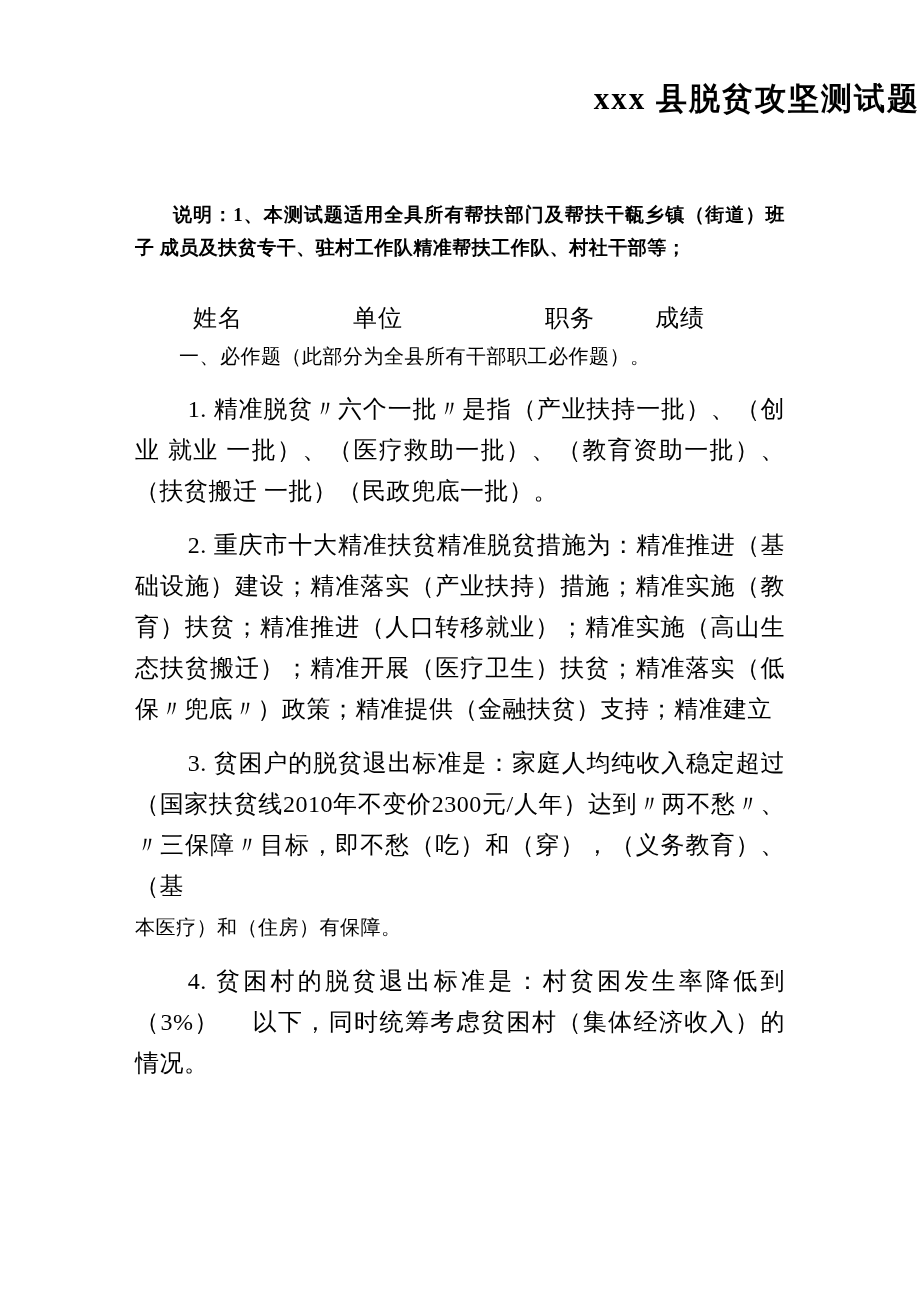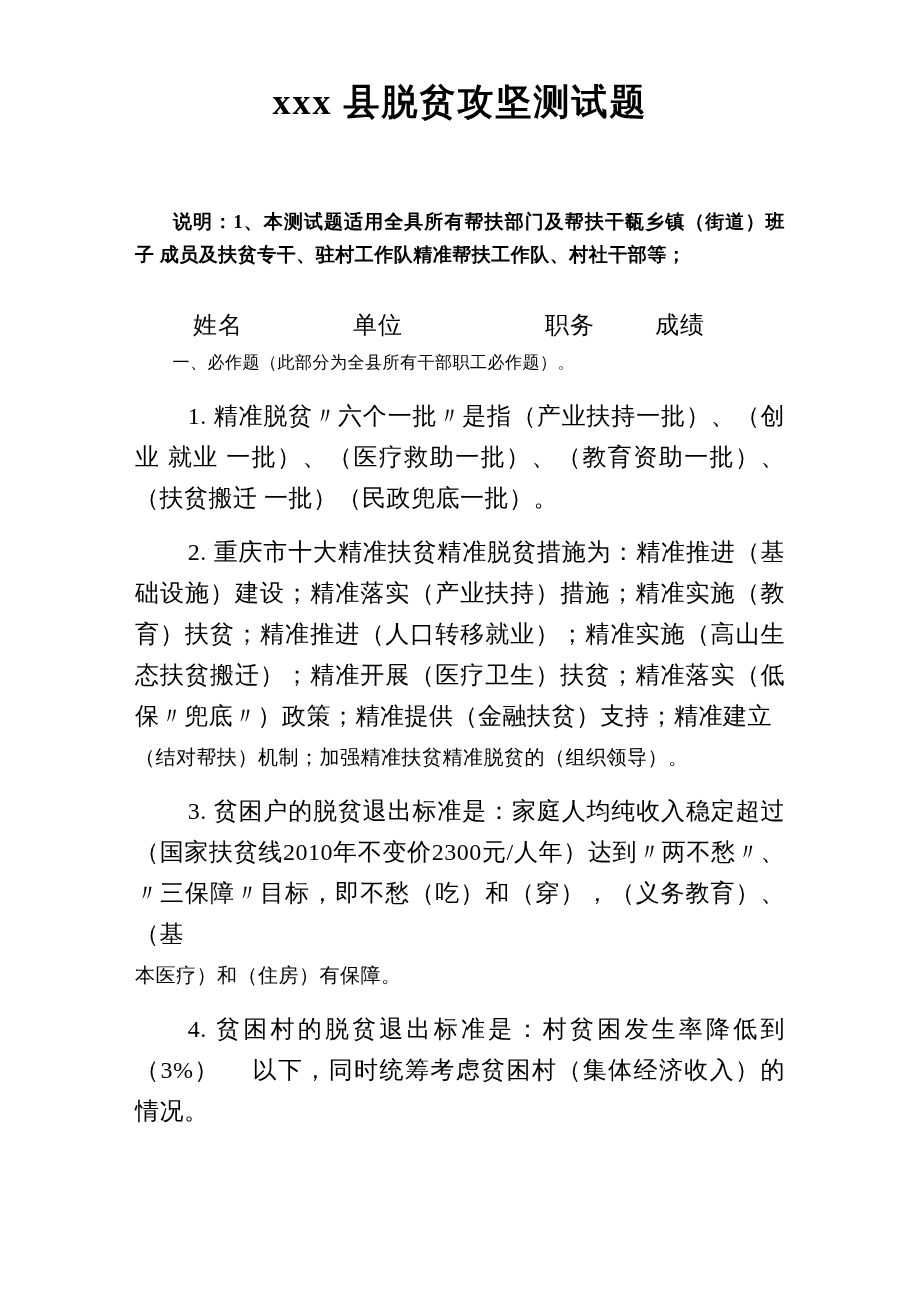--- a/index.html
+++ b/index.html
@@ -11,22 +11,22 @@
   .page {
     position: relative;
     width: 920px;
     height: 1302px;
     margin: 0 auto;
     background: #ffffff;
     overflow: hidden;
     padding-top: 78px;
   }
   .title {
-    text-align: center;
-    font-size: 36px;
+    text-align: right;
+    font-size: 31px;
     font-weight: bold;
     letter-spacing: 2px;
     margin: 0 0 78px 0;
   }
   .content {
     padding: 0 135px;
   }
   p { text-align: justify; }
   .note {
     font-size: 19px;
@@ -41,21 +41,21 @@
     align-items: baseline;
     font-size: 24px;
     margin-top: 38px;
     letter-spacing: 1px;
   }
   .field-name    { margin-left: 58px; }
   .field-unit    { margin-left: 110px; }
   .field-duty    { margin-left: 142px; text-align: right; }
   .field-score   { margin-left: 60px; }
   .section-heading {
-    font-size: 17px;
+    font-size: 20px;
     line-height: 40px;
     text-indent: 2.2em;
     letter-spacing: 0.5px;
     margin-top: 2px;
   }
   .question {
     font-size: 24px;
     line-height: 41px;
     text-indent: 2.2em;
     letter-spacing: 0.5px;
@@ -87,21 +87,20 @@
       <span class="field-duty">职务</span>
       <span class="field-score">成绩</span>
     </div>
 
     <p class="section-heading">一、必作题（此部分为全县所有干部职工必作题）。</p>
 
     <p class="question">1. 精准脱贫〃六个一批〃是指（产业扶持一批）、（创业  就业 一批）、（医疗救助一批）、（教育资助一批）、（扶贫搬迁  一批）（民政兜底一批）。</p>
 
     <p class="question">2. 重庆市十大精准扶贫精准脱贫措施为：精准推进（基 础设施）建设；精准落实（产业扶持）措施；精准实施（教  育）扶贫；精准推进（人口转移就业）；精准实施（高山生 态扶贫搬迁）；精准开展（医疗卫生）扶贫；精准落实（低  保〃兜底〃）政策；精准提供（金融扶贫）支持；精准建立</p>
 
-    <p class="continuation">（结对帮扶）机制；加强精准扶贫精准脱贫的（组织领导）。</p>
 
     <p class="question">3. 贫困户的脱贫退出标准是：家庭人均纯收入稳定超过　　（国家扶贫线2010年不变价2300元/人年）达到〃两不愁〃、　〃三保障〃目标，即不愁（吃）和（穿），（义务教育）、（基</p>
 
     <p class="continuation">本医疗）和（住房）有保障。</p>
 
     <p class="question">4. 贫困村的脱贫退出标准是：村贫困发生率降低到（3%）　 以下，同时统筹考虑贫困村（集体经济收入）的情况。</p>
 
   </div>
 </div>
 

